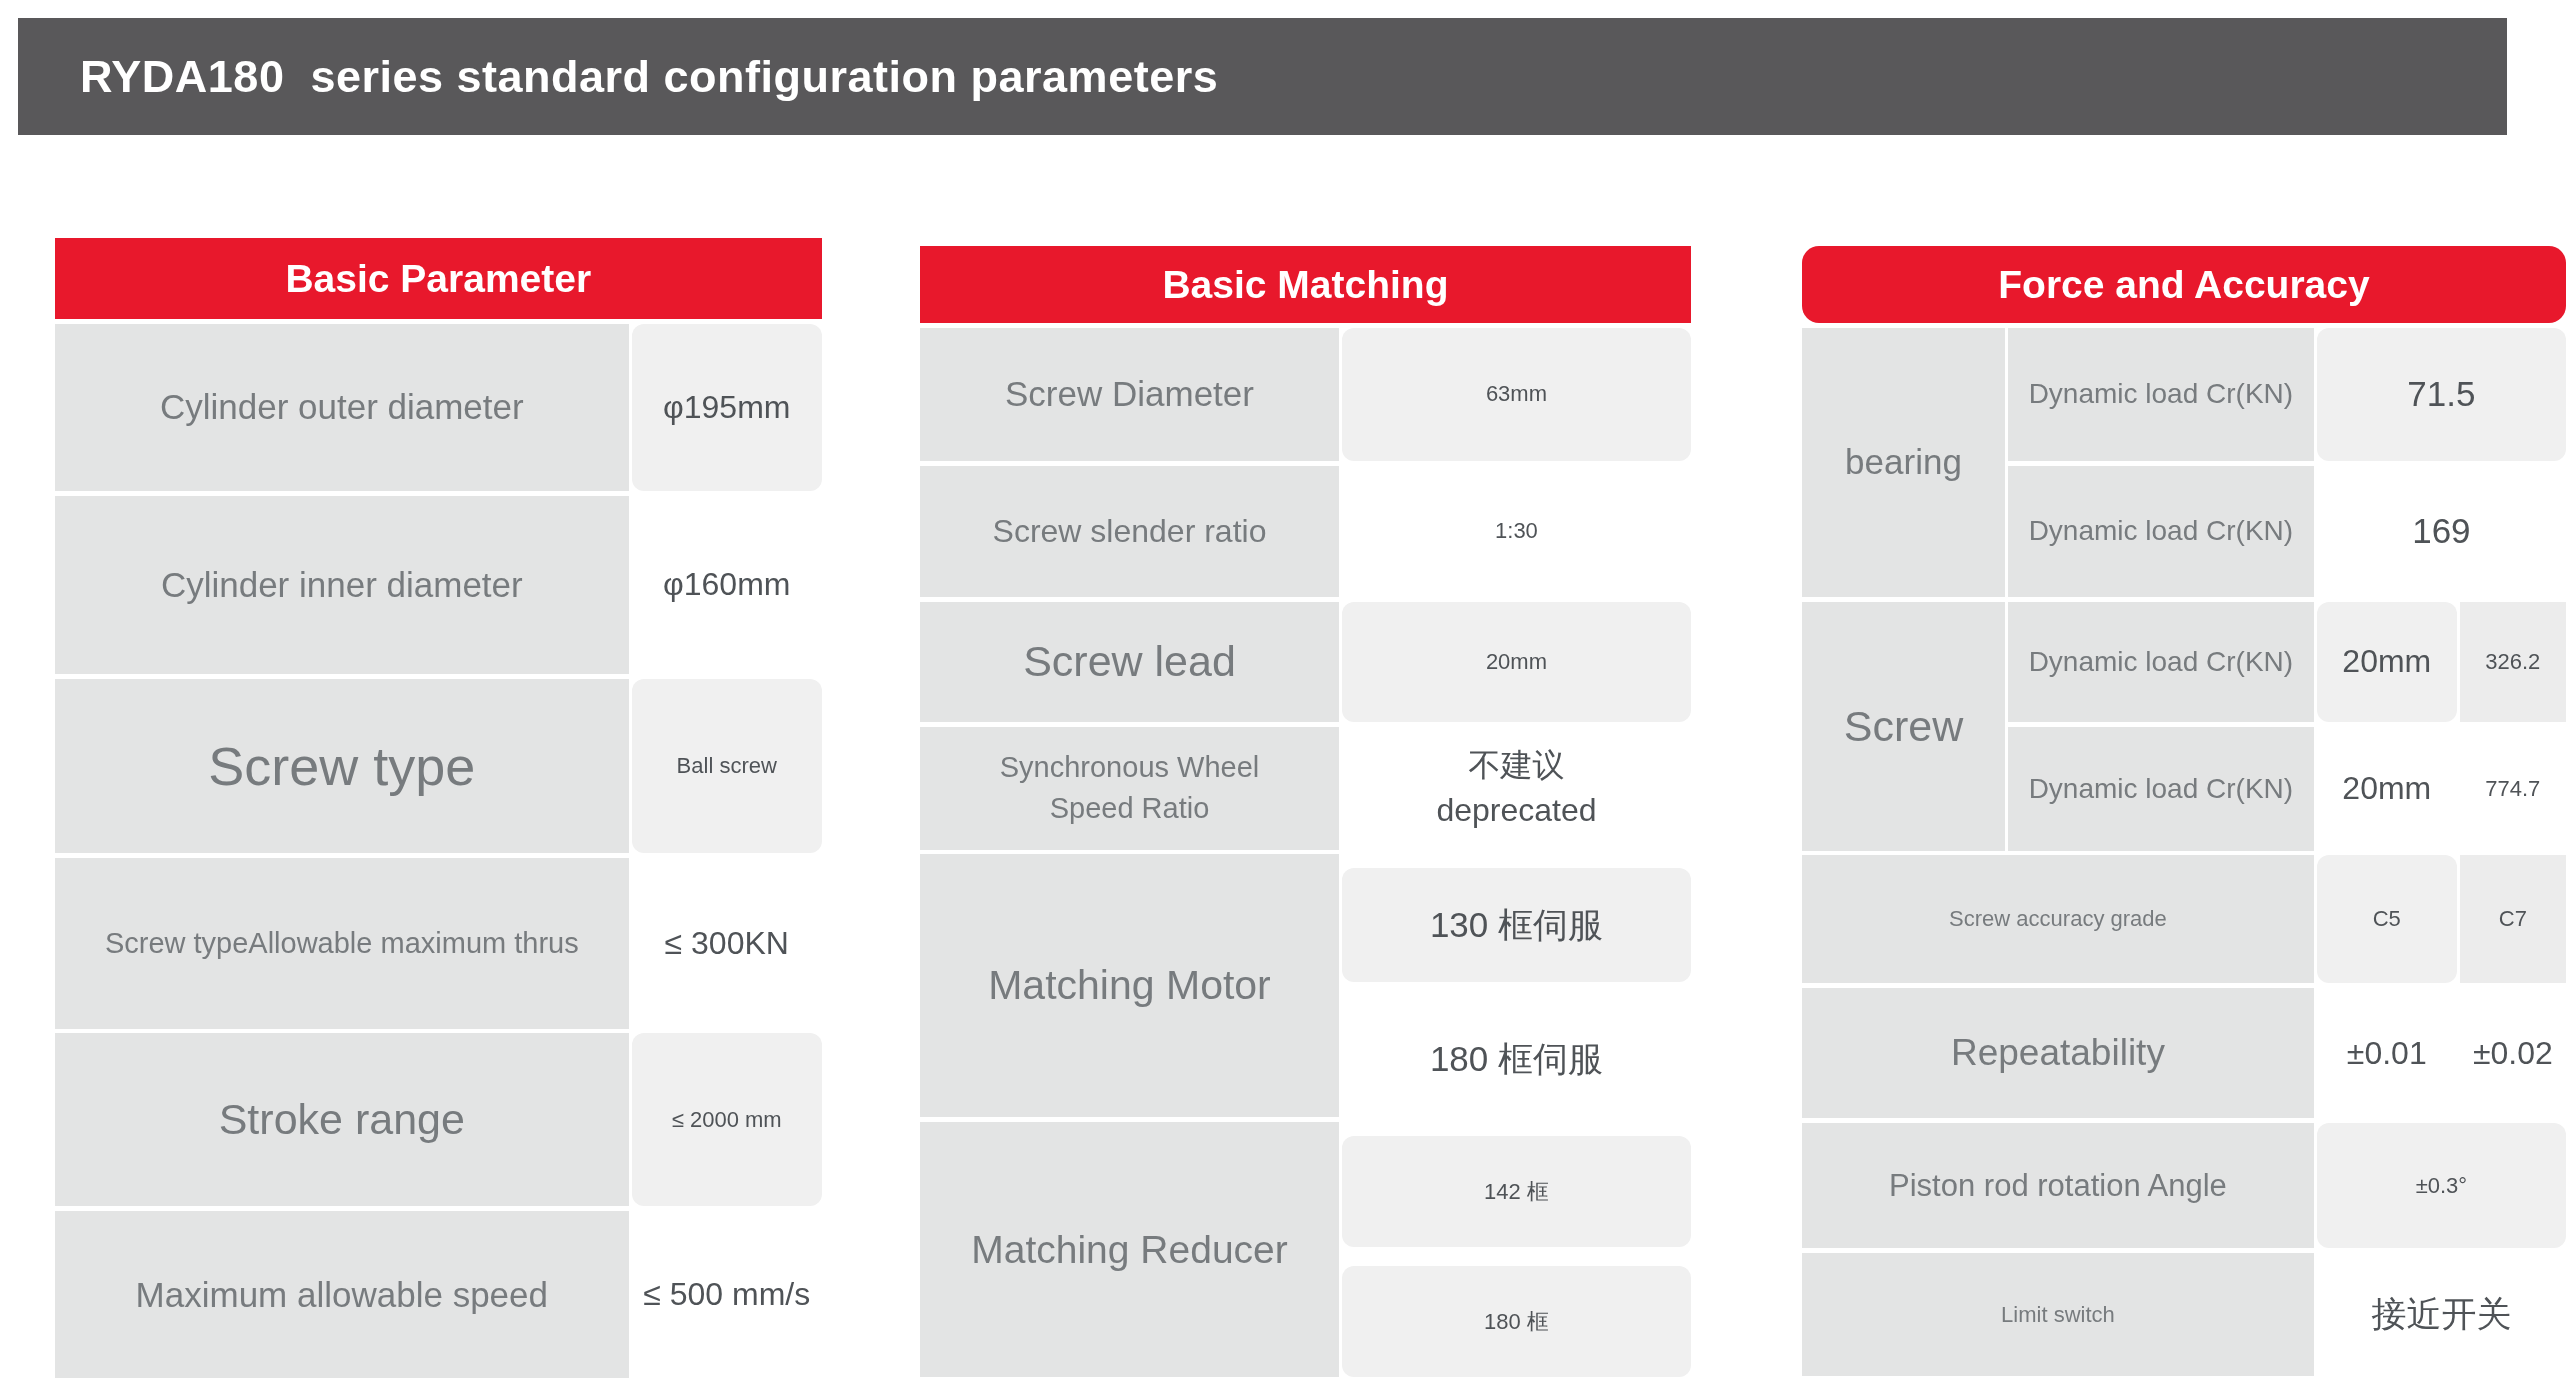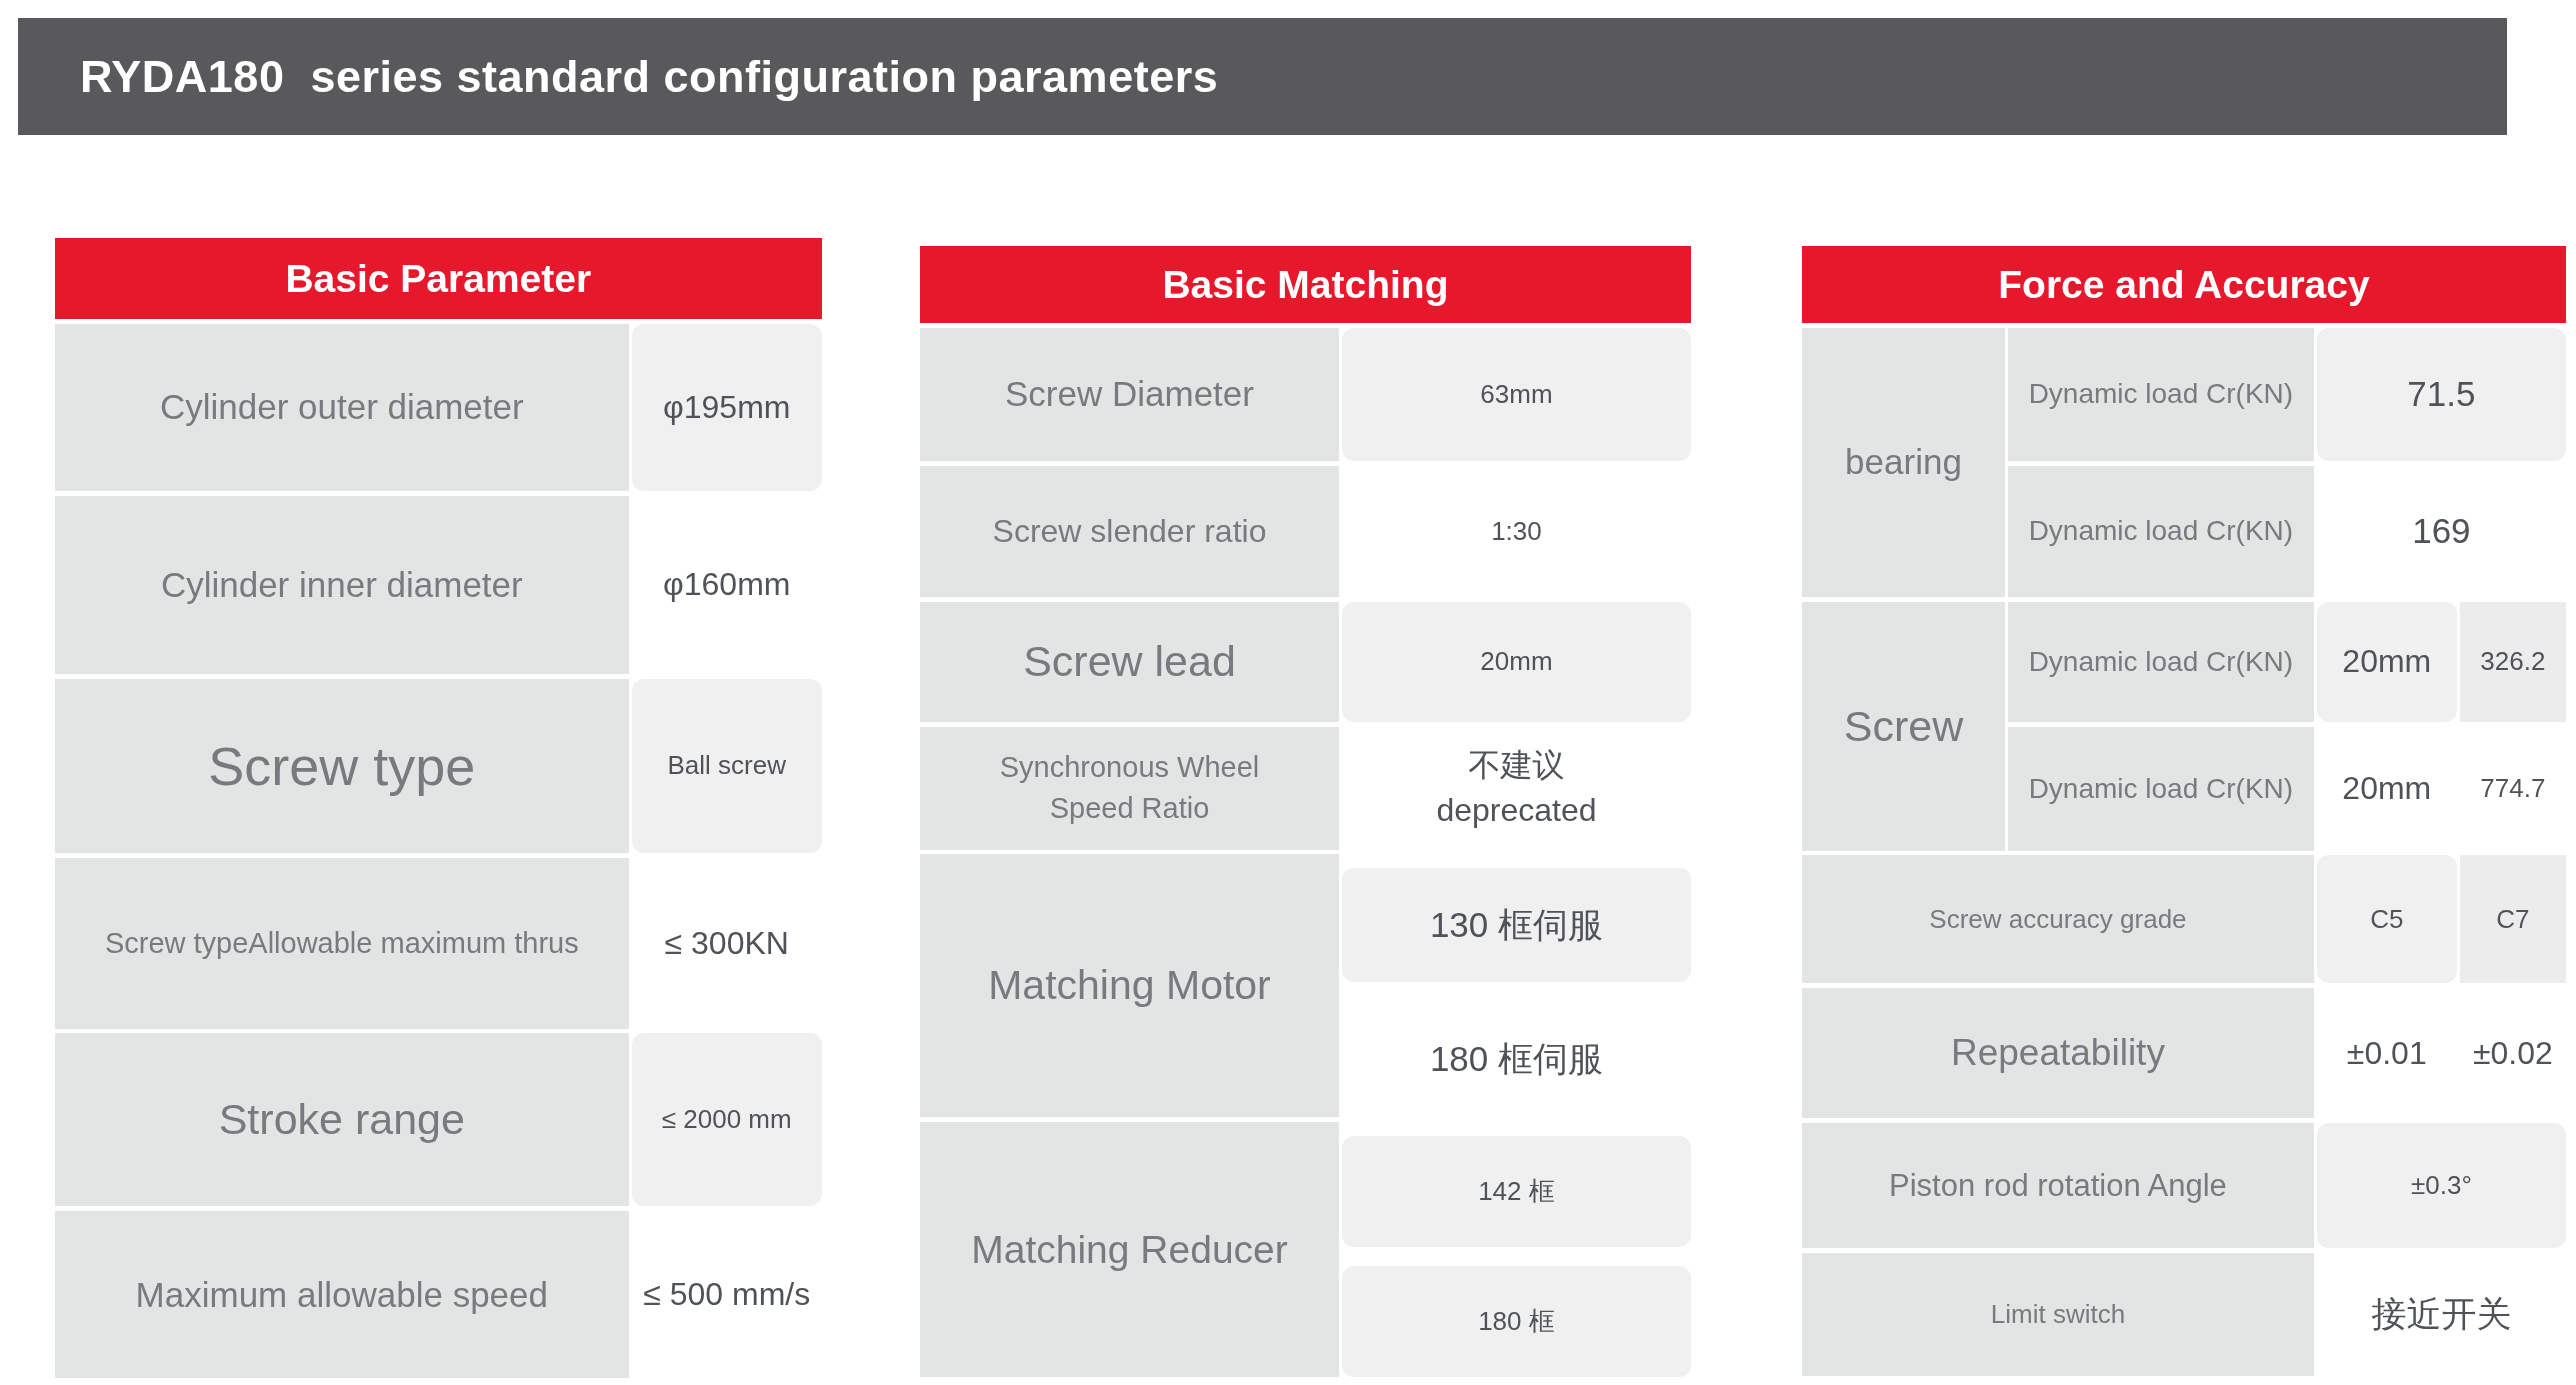--- a/index.html
+++ b/index.html
@@ -20,37 +20,37 @@
 
   .cell { display: flex; align-items: center; justify-content: center; text-align: center; overflow: hidden; }
   .thead { background: #e8182c; color: #ffffff; font-weight: bold; font-size: 39px; }
   .lab { background: #e3e4e4; color: #777b7e; }
   .va  { background: #f0f0f0; color: #4f5357; border-radius: 12px; }
   .vb  { background: #ffffff; color: #4f5357; }
   .vc  { background: #ececec; color: #4f5357; }
   .pre { white-space: pre-line; line-height: 1.4; }
 
   .f29{font-size:28px} .f30{font-size:29px} .f32{font-size:31px} .f33{font-size:32px}
-  .f34{font-size:26px} .f36{font-size:35px} .f38{font-size:37px} .f40{font-size:39px}
+  .f34{font-size:22px} .f36{font-size:35px} .f38{font-size:37px} .f40{font-size:39px}
   .f42{font-size:41px} .f44{font-size:43px} .f48{font-size:54px}
 
   #t1 { left: 5.8px; top: 202px; width: 803px; height: 1140px; margin-left: 13px; }
   #t1 .grid { grid-template-columns: 574px 1fr; grid-template-rows: 81px 167px 178px 174px 171px 173px 167px; }
   #t1 .thead { grid-column: 1 / 3; grid-row: 1; }
 
   #t2 { left: 884px; top: 210px; width: 807px; height: 1132px; }
   #t2 .grid { grid-template-columns: 419px 1fr; grid-template-rows: 77px 133px 131px 120px 123px 128px 130px 125px 125px; }
   #t2 .thead { grid-column: 1 / 3; grid-row: 1; }
   #t2 .motor-label { grid-column: 1; grid-row: 6 / 8; }
   #t2 .reducer-label { grid-column: 1; grid-row: 8 / 10; }
   #t2 .col2 { grid-column: 2; margin-top: 14px; }
 
   #t3 { left: 1766px; top: 210px; width: 800px; height: 1132px; }
   #t3 .grid { grid-template-columns: 203px 306px 140px 1fr; grid-template-rows: 77px 133px 131px 120px 124px 128px 130px 125px 123px; }
-  #t3 .thead { grid-column: 1 / 5; grid-row: 1; }
+  #t3 .thead { grid-column: 1 / 5; grid-row: 1; border-radius: 17px; }
   #t3 .bearing-label { grid-column: 1; grid-row: 2 / 4; }
   #t3 .screw-label { grid-column: 1; grid-row: 4 / 6; }
   #t3 .span-label { grid-column: 1 / 3; }
   #t3 .span-value { grid-column: 3 / 5; }
 </style>
 </head>
 <body>
 
 <div id="canvas">
 

